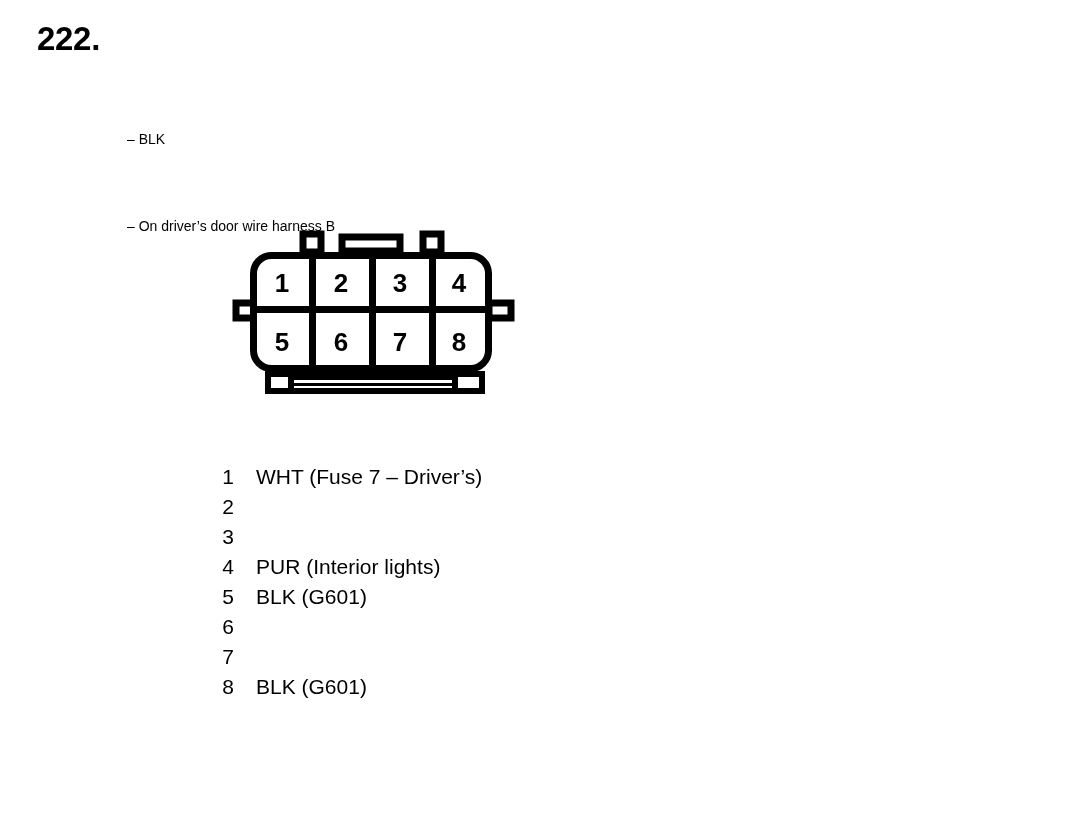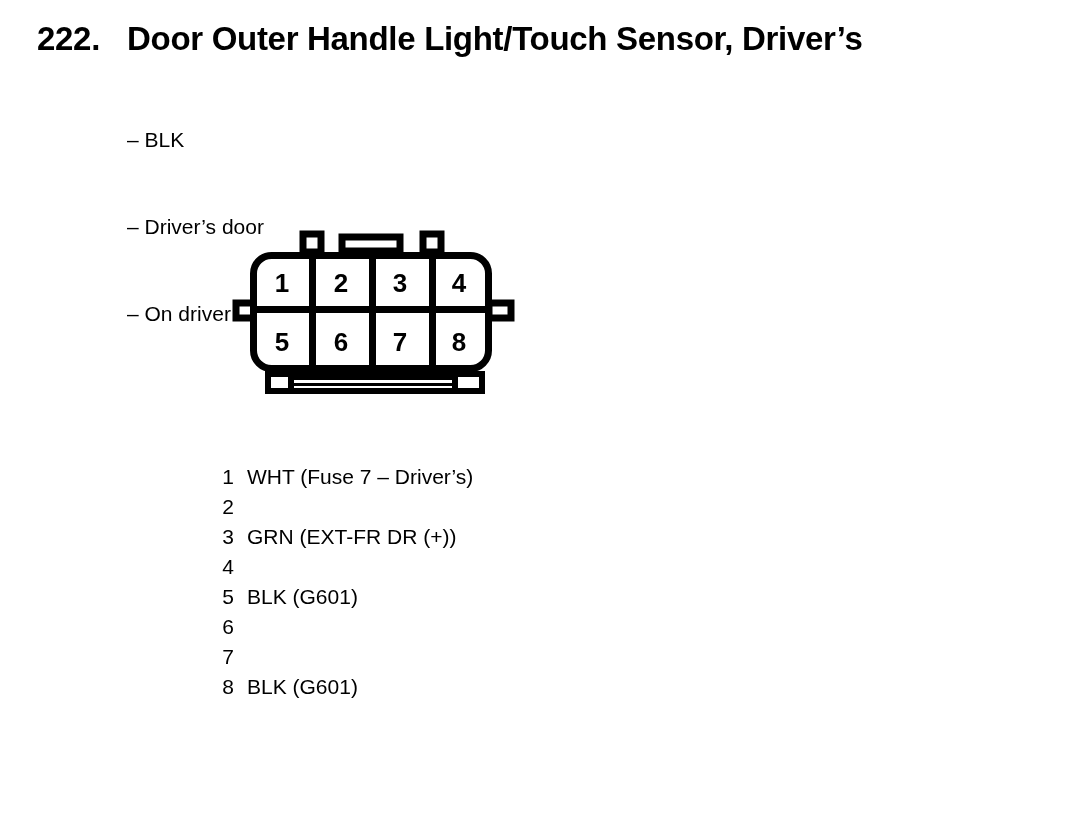--- a/index.html
+++ b/index.html
@@ -25,21 +25,21 @@
     font-size: 33px;
     line-height: 38px;
     white-space: nowrap;
     letter-spacing: -0.3px;
   }
   .item-num { width: 90px; flex: 0 0 90px; }
   .notes {
     position: absolute;
     left: 127px;
     top: 67px;
-    font-size: 21px;
+    font-size: 14px;
     line-height: 29px;
     white-space: pre;
   }
   svg.connector { position: absolute; left: 225px; top: 225px; }
   .shape { fill: var(--background, #fff); stroke: var(--foreground, #000); }
   .solid { fill: var(--foreground, #000); stroke: none; }
   .cellnum {
     font-family: "Liberation Sans", sans-serif;
     font-size: 26px;
     font-weight: bold;
@@ -48,35 +48,33 @@
   }
   .pinout {
     position: absolute;
     left: 222px;
     top: 462px;
     font-size: 21px;
     line-height: 30px;
   }
   .pin-row { display: flex; white-space: pre; }
   .pin-num { min-width: 12px; text-align: right; }
-  .pin-label { margin-left: 13px; }
+  .pin-label { margin-left: 22px; }
 </style>
 </head>
 <body style="--foreground: #000000; --background: #ffffff;">
 
 <div class="page">
 
   <div class="title-row">
     <span class="item-num">222.</span>
-    <span class="title-text">Door Outer Handle Light/Touch Sensor, Driver’s</span>
   </div>
 
   <div class="notes">
     <div class="note">– BLK</div>
-    <div class="note">– Driver’s door</div>
     <div class="note">– On driver’s door wire harness B</div>
   </div>
 
   <svg class="connector" width="300" height="180" viewBox="0 0 300 180">
 
     <rect class="shape" x="78" y="9" width="18" height="18" stroke-width="7"></rect>
     <rect class="shape" x="117" y="12" width="58" height="14" stroke-width="7"></rect>
     <rect class="shape" x="198" y="9" width="18" height="18" stroke-width="7"></rect>
 
     <rect class="shape" x="11" y="78" width="25" height="15" stroke-width="7"></rect>
@@ -108,24 +106,24 @@
   <div class="pinout">
     <div class="pin-row">
       <span class="pin-num">1</span>
       <span class="pin-label">WHT (Fuse 7 – Driver’s)</span>
     </div>
     <div class="pin-row">
       <span class="pin-num">2</span>
     </div>
     <div class="pin-row">
       <span class="pin-num">3</span>
-      <span class="pin-label">GRN (EXT-FR DR (+))</span>
     </div>
     <div class="pin-row">
       <span class="pin-num">4</span>
+      <span class="pin-label">PUR (Interior lights)</span>
     </div>
     <div class="pin-row">
       <span class="pin-num">5</span>
       <span class="pin-label">BLK (G601)</span>
     </div>
     <div class="pin-row">
       <span class="pin-num">6</span>
     </div>
     <div class="pin-row">
       <span class="pin-num">7</span>

